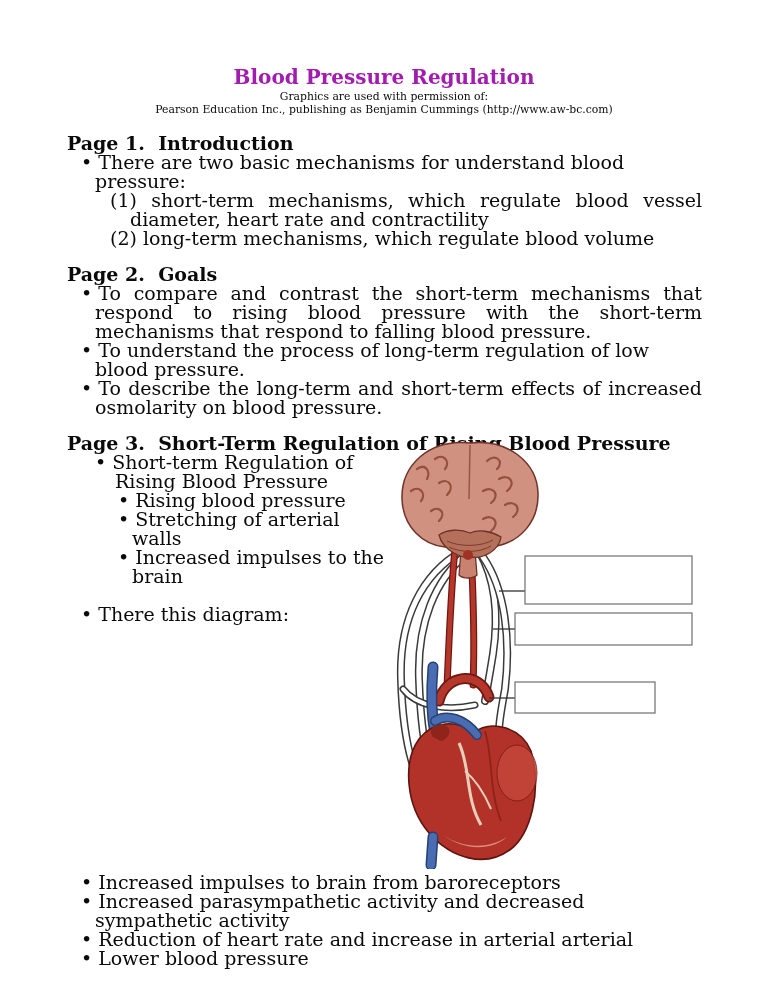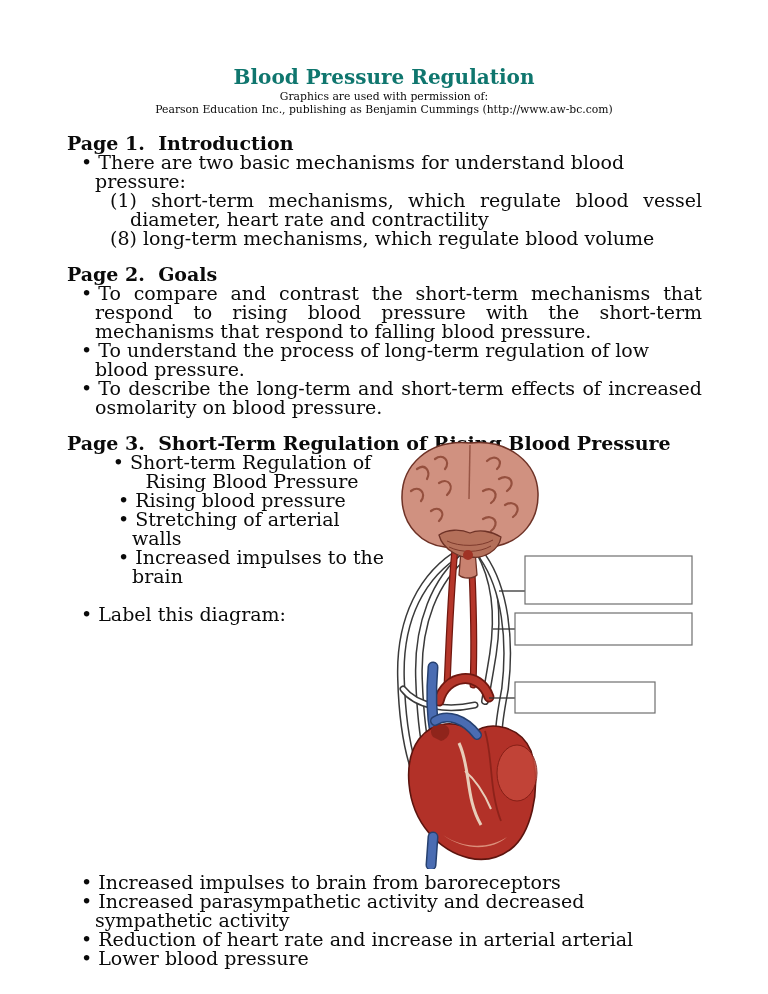--- a/index.html
+++ b/index.html
@@ -1,30 +1,30 @@
 <!DOCTYPE html>
 <html><head>
 <meta charset="utf-8">
 <style>
   * { margin:0; padding:0; box-sizing:border-box; }
   html,body { width:768px; height:994px; background:#ffffff; overflow:hidden; }
   body { font-family:"DejaVu Serif","Liberation Serif",serif; color:#0a0a0a; position:relative; }
 
   .title-block { padding-top:64px; text-align:center; }
-  .doc-title { font-size:20px; font-weight:bold; line-height:26px; color:#0f766e; }
+  .doc-title { font-size:20px; font-weight:bold; line-height:26px; color:#a21caf; }
   .permission { font-size:10.8px; line-height:13px; }
 
   .content { margin:18px 66px 0 67px; font-size:19px; line-height:19px; }
   .heading { font-weight:bold; white-space:pre-wrap; }
   .section { margin-top:17px; }
 
   .para { }
   .just { text-align:justify; }
   .b1  { padding-left:28px; text-indent:-14px; }   
-  .b1b { padding-left:48px; text-indent:-20px;text-align:center; }   
+  .b1b { padding-left:48px; text-indent:-20px; }   
   .b2  { padding-left:65px; text-indent:-14px; }   
   .num { padding-left:63px; text-indent:-20px; }   
   .marker { margin-right:6px; }
   .gap-top { margin-top:19px; }
 
   .p3-wrap { position:relative; min-height:420px; }
   .p3-col  { width:322px; }
   .diagram-svg { position:absolute; left:320px; top:-14px; width:310px; height:430px; }
 </style>
 </head>
@@ -35,39 +35,39 @@
   <div class="permission">Graphics are used with permission of:</div>
   <div class="permission">Pearson Education Inc., publishing as Benjamin Cummings (http://www.aw-bc.com)</div>
 </div>
 
 <div class="content">
 
   <div>
     <div class="heading">Page 1.  Introduction</div>
     <div class="para b1"><span class="marker">•</span><span>There are two basic mechanisms for understand blood pressure:</span></div>
     <div class="para num just">(1) short-term mechanisms, which regulate blood vessel diameter, heart rate and contractility</div>
-    <div class="para num">(8) long-term mechanisms, which regulate blood volume</div>
+    <div class="para num">(2) long-term mechanisms, which regulate blood volume</div>
   </div>
 
   <div class="section">
     <div class="heading">Page 2.  Goals</div>
     <div class="para b1 just"><span class="marker">•</span><span>To compare and contrast the short-term mechanisms that respond to rising blood pressure with the short-term mechanisms that respond to falling blood pressure.</span></div>
     <div class="para b1"><span class="marker">•</span><span>To understand the process of long-term regulation of low blood pressure.</span></div>
     <div class="para b1 just"><span class="marker">•</span><span>To describe the long-term and short-term effects of increased osmolarity on blood pressure.</span></div>
   </div>
 
   <div class="section">
     <div class="heading">Page 3.  Short-Term Regulation of Rising Blood Pressure</div>
     <div class="p3-wrap">
       <div class="p3-col">
         <div class="para b1b"><span class="marker">•</span><span>Short-term Regulation of Rising Blood Pressure</span></div>
         <div class="para b2"><span class="marker">•</span><span>Rising blood pressure</span></div>
         <div class="para b2"><span class="marker">•</span><span>Stretching of arterial walls</span></div>
         <div class="para b2"><span class="marker">•</span><span>Increased impulses to the brain</span></div>
-        <div class="para b1 gap-top"><span class="marker">•</span><span>Label this diagram:</span></div>
+        <div class="para b1 gap-top"><span class="marker">•</span><span>There this diagram:</span></div>
       </div>
 
       <svg class="diagram-svg" viewBox="0 0 310 430" aria-hidden="true">
 
         <g>
           <path d="M 75 112 C 35 135, 12 180, 14 240 C 16 310, 30 352, 50 368" fill="none" stroke="#3a3a3a" stroke-width="8" stroke-linecap="round"></path>
           <path d="M 75 112 C 35 135, 12 180, 14 240 C 16 310, 30 352, 50 368" fill="none" stroke="#ffffff" stroke-width="5" stroke-linecap="round"></path>
           <path d="M 80 115 C 48 140, 30 185, 32 240 C 34 300, 42 345, 62 368" fill="none" stroke="#3a3a3a" stroke-width="8" stroke-linecap="round"></path>
           <path d="M 80 115 C 48 140, 30 185, 32 240 C 34 300, 42 345, 62 368" fill="none" stroke="#ffffff" stroke-width="5" stroke-linecap="round"></path>
           <path d="M 16 250 C 30 268, 60 272, 88 266" fill="none" stroke="#3a3a3a" stroke-width="7" stroke-linecap="round"></path>

